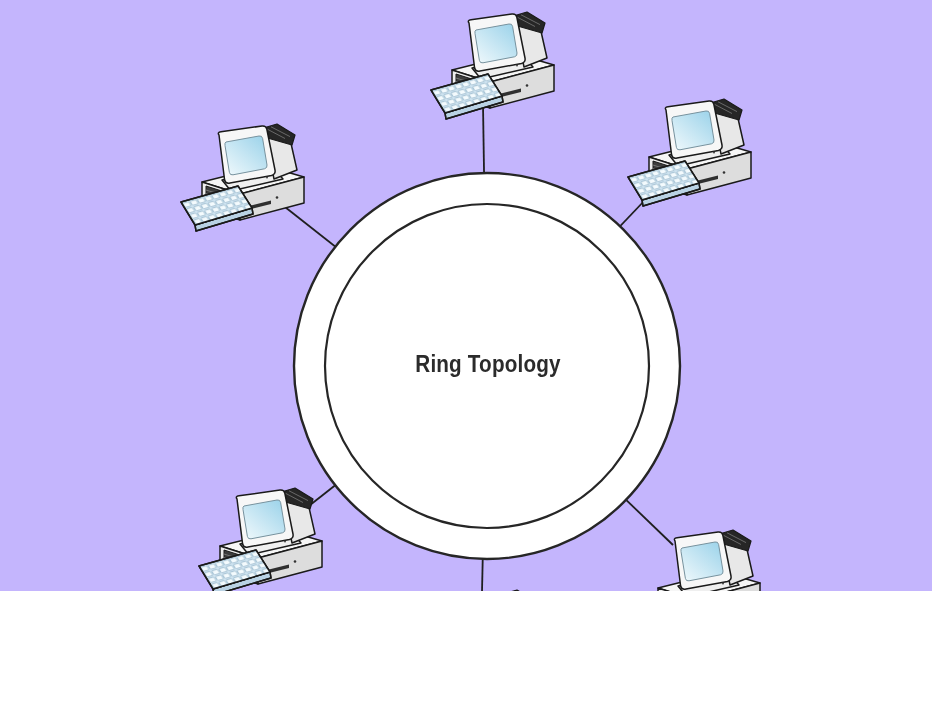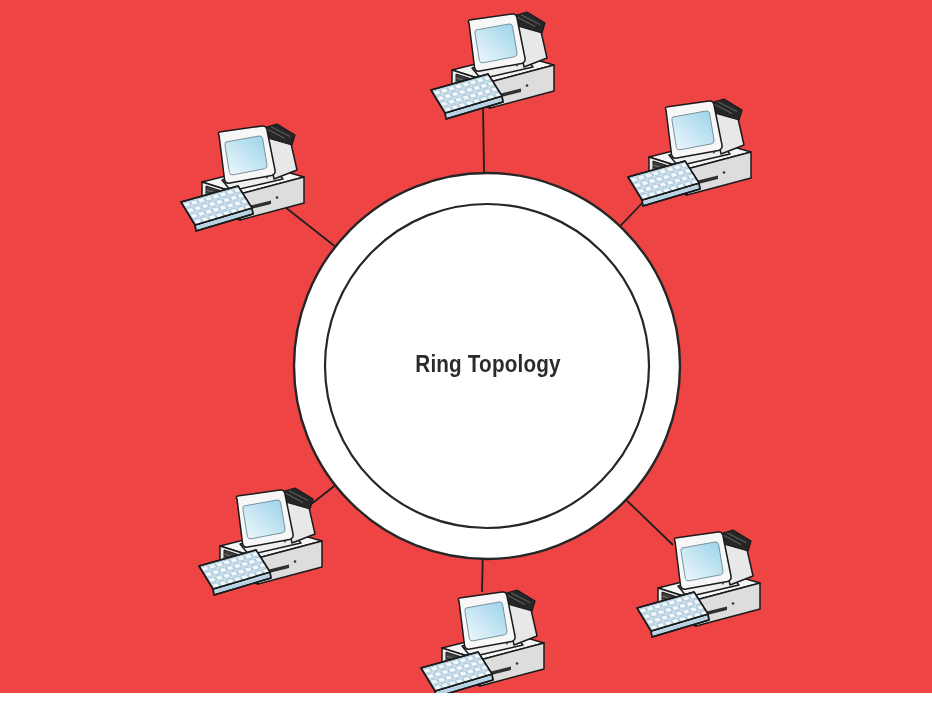--- a/index.html
+++ b/index.html
@@ -4,22 +4,22 @@
 <style>
   html, body {
     margin: 0;
     padding: 0;
     background: #ffffff;
     font-family: "Liberation Sans", sans-serif;
   }
   .stage {
     position: relative;
     width: 932px;
-    height: 693px;
-    background: #ef4444;
+    height: 591px;
+    background: #c4b5fd;
     overflow: hidden;
   }
   svg { display: block; }
   .ring-label {
     font-family: "Liberation Sans", sans-serif;
     font-weight: bold;
     font-size: 23.5px;
     fill: #2b2b2b;
     letter-spacing: 0.2px;
   }

